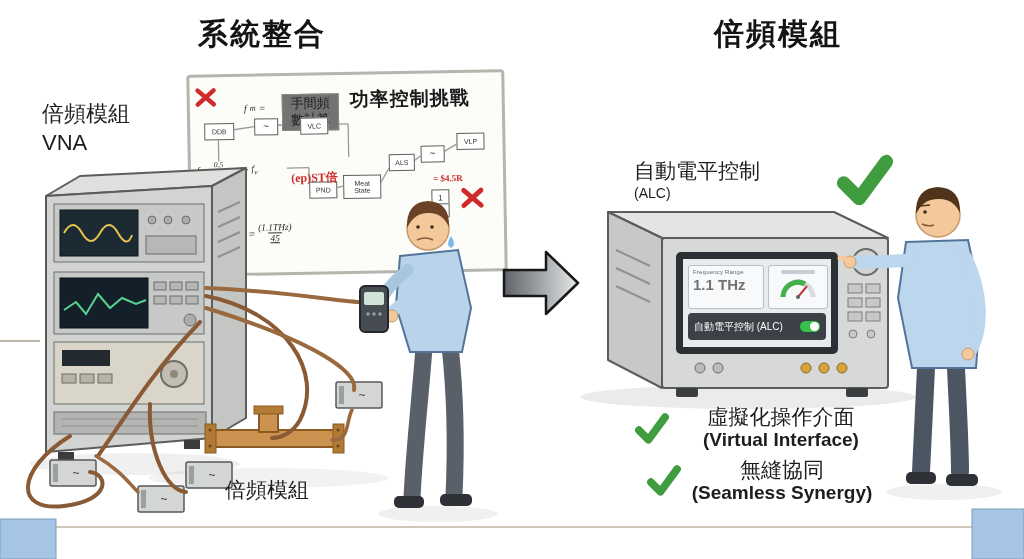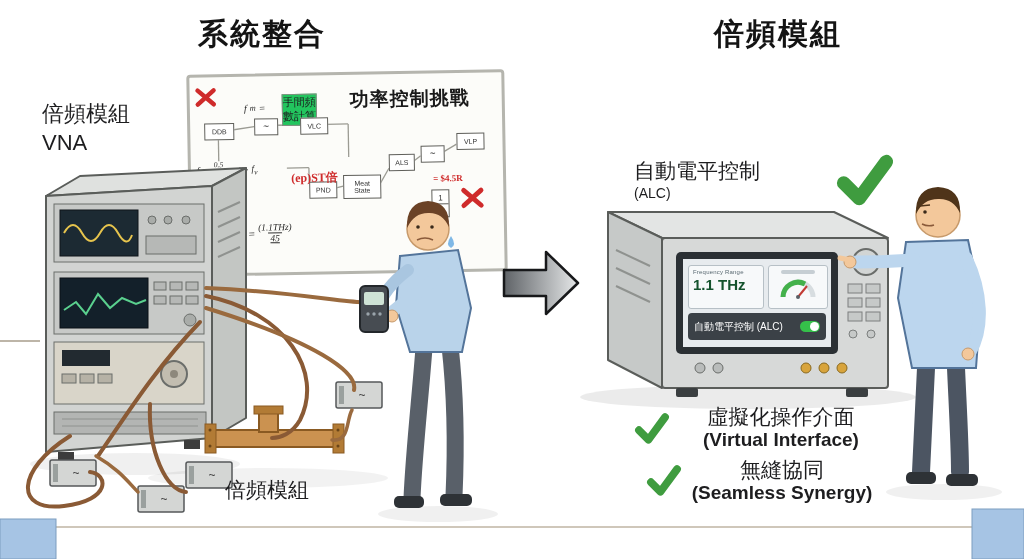--- a/index.html
+++ b/index.html
@@ -22,21 +22,21 @@
   .frac{display:inline-flex;flex-direction:column;align-items:center;line-height:1.1;font-size:0.85em;}
   .frac .den{border-top:1px solid #333;padding:0 2px;text-decoration:underline;}
   .red{color:#cf2b2b;font-weight:700;font-family:"Liberation Serif","DejaVu Serif",serif;}
   .wb-title{font-size:19px;font-weight:700;letter-spacing:1px;color:#1a1a1a;text-align:center;}
   
   .cjk-label{font-size:22px;color:#1d1d1f;text-align:left;line-height:1.3;font-weight:500;}
   
   #screen-ui{position:absolute;left:683px;top:259px;width:148px;height:88px;}
   .scr-card{position:absolute;background:#f7f9fa;border:1px solid #b7c0c6;border-radius:3px;}
   .scr-label{font-size:6px;color:#5a6a72;padding:3px 4px 0 4px;letter-spacing:.2px;}
-  .scr-value{font-size:15px;font-weight:700;color:#14532d;padding:1px 4px;}
+  .scr-value{font-size:15px;font-weight:700;color:#737373;padding:1px 4px;}
   .fake-label{height:4px;width:34px;background:#c6ced3;border-radius:2px;margin:4px auto 1px auto;}
   .alc-row{position:absolute;left:5px;top:54px;width:138px;height:27px;background:#3b4147;border-radius:4px;
            display:flex;align-items:center;justify-content:space-between;padding:0 6px;box-sizing:border-box;}
   .alc-row-label{font-size:10px;color:#fff;white-space:nowrap;}
   .toggle{width:20px;height:11px;border-radius:6px;background:#35c04a;position:relative;flex:none;}
   .toggle .knob{position:absolute;right:1px;top:1px;width:9px;height:9px;border-radius:50%;background:#fff;}
   
   .check-text{text-align:center;line-height:1.15;color:#1d1d1f;}
   .check-text .l1{font-size:21px;font-weight:500;}
   .check-text .l2{font-size:19px;font-weight:700;}
@@ -68,21 +68,21 @@
         <svg width="24" height="24" viewBox="0 0 24 24">
             <path d="M4 5 L20 19 M20 5 L4 19" stroke="#cf2b2b" stroke-width="4.5" stroke-linecap="round" fill="none"></path>
           </svg>
       </span>
       <div class="abs wb-title" style="left:134px;top:12px;width:172px">功率控制挑戰</div>
       <div class="abs formula" style="left:54px;top:26px;font-size:10px">
         <span>f</span>
           <sub>m</sub>
         <span>=</span>
       </div>
-      <div class="abs" style="left:92px;top:18px;font-size:11px;line-height:1.25;border:1px solid #8a8a84;padding:1px 0;background:#22c55e">
+      <div class="abs" style="left:92px;top:18px;font-size:13px;line-height:1.25;border:1px solid #8a8a84;padding:1px 8px;background:#737373">
         <div>手間頻</div>
         <div>數計算</div>
       </div>
 
       <div class="wbox" style="left:14px;top:46px;width:28px;height:15px">DDB</div>
       <div class="wbox" style="left:64px;top:42px;width:22px;height:15px;font-size:10px">~</div>
       <div class="wbox" style="left:110px;top:42px;width:26px;height:15px">VLC</div>
       <div class="wbox" style="left:118px;top:106px;width:26px;height:15px">PND</div>
       <div class="wbox" style="left:152px;top:100px;width:36px;height:22px;flex-direction:column">
         <span>Meat</span>

